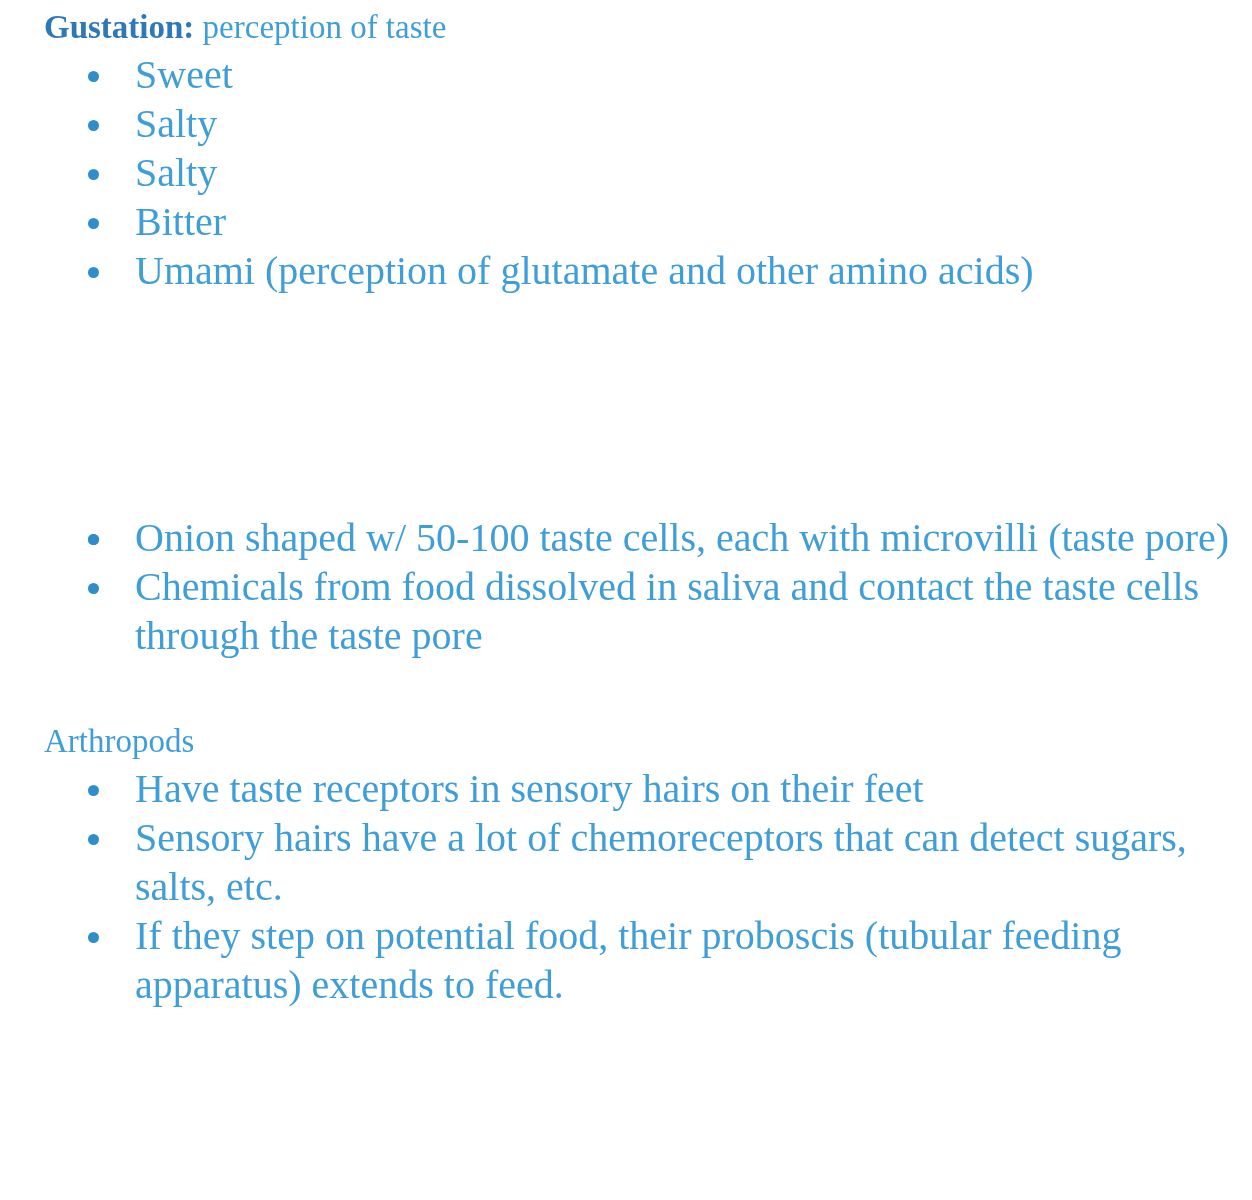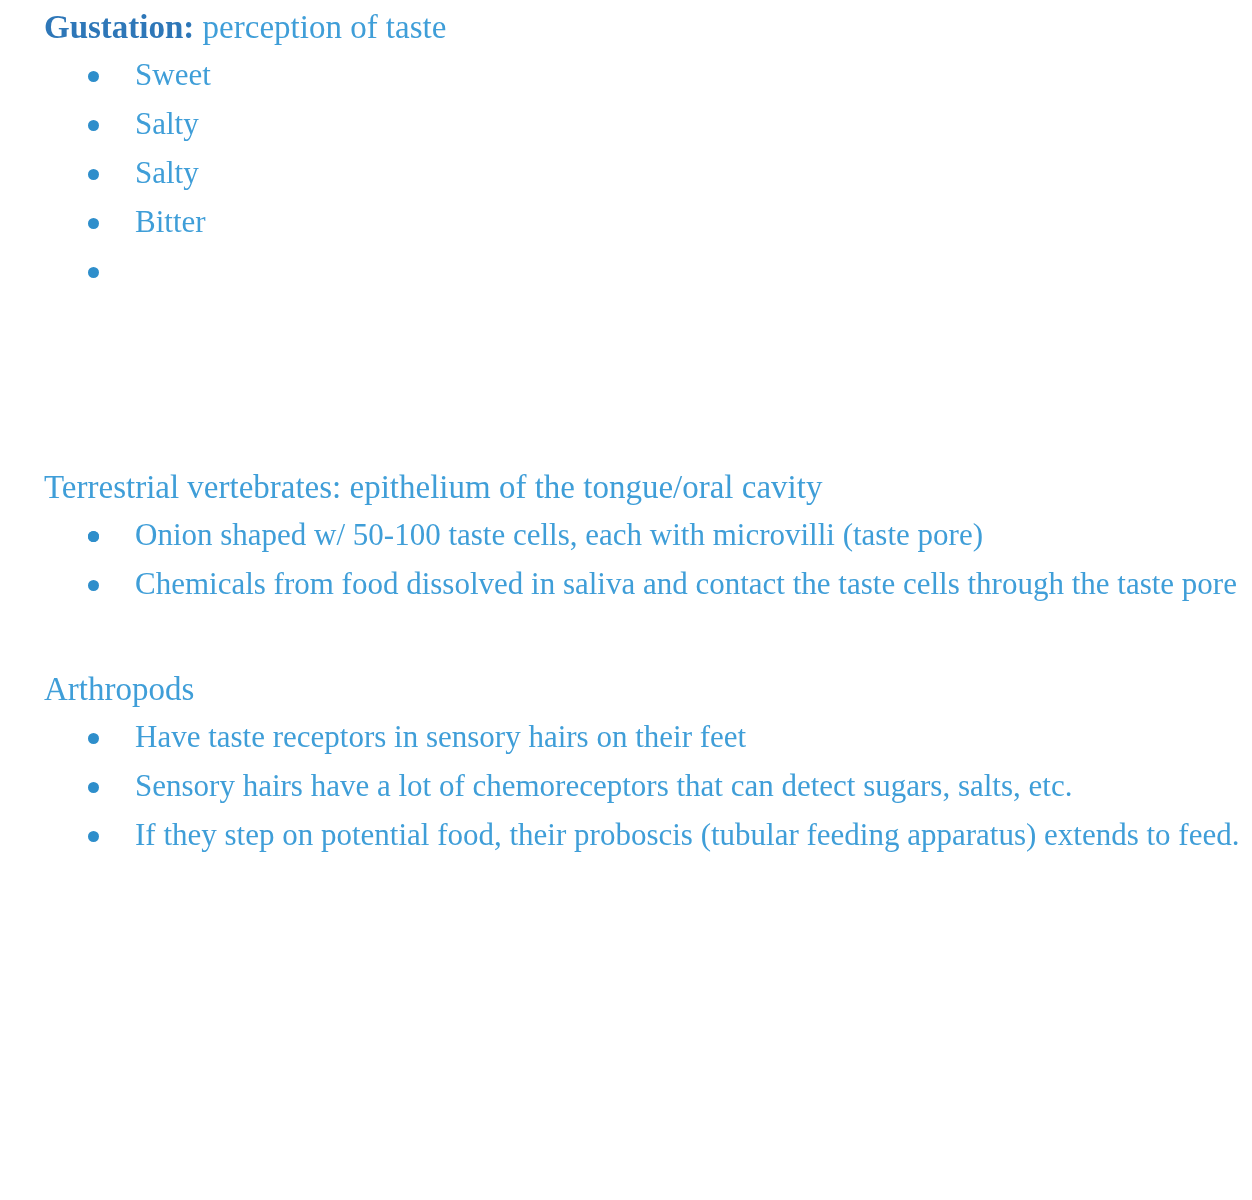--- a/index.html
+++ b/index.html
@@ -45,21 +45,21 @@
 
   
   ul.bullets {
     list-style: none;
     margin: 0;
     padding: 0;
   }
 
   ul.bullets > li {
     position: relative;
-    font-size: 31px;
+    font-size: 40px;
     line-height: 49px;
     color: #3f9ed8;
     padding-left: 91px;   
     margin: 0;
     max-width: 1195px;
   }
 
   ul.bullets > li .bullet-dot {
     position: absolute;
     left: 44px;           
@@ -83,35 +83,34 @@
 <div class="slide">
   <div class="content">
 
     <div class="block">
       <p class="para"><span class="lead-bold">Gustation:</span><span> perception of taste</span></p>
       <ul class="bullets">
         <li><span class="bullet-dot"></span><span>Sweet</span></li>
         <li><span class="bullet-dot"></span><span>Salty</span></li>
         <li><span class="bullet-dot"></span><span>Salty</span></li>
         <li><span class="bullet-dot"></span><span>Bitter</span></li>
-        <li><span class="bullet-dot"></span></li>
+        <li><span class="bullet-dot"></span><span>Umami (perception of glutamate and other amino acids)</span></li>
       </ul>
     </div>
 
     <div class="gap-lg"></div>
     <div class="gap-sm"></div>
 
 
     <div class="gap-md"></div>
 
 
     <div class="gap-md"></div>
 
     <div class="block">
-      <p class="para">Terrestrial vertebrates: epithelium of the tongue/oral cavity</p>
       <ul class="bullets">
         <li><span class="bullet-dot"></span></li>
         <li><span class="bullet-dot"></span><span>Onion shaped w/ 50-100 taste cells, each with microvilli (taste pore)</span></li>
         <li><span class="bullet-dot"></span><span>Chemicals from food dissolved in saliva and contact the taste cells through the taste pore</span></li>
       </ul>
     </div>
 
     <div class="gap-md"></div>
 
     <div class="block">

